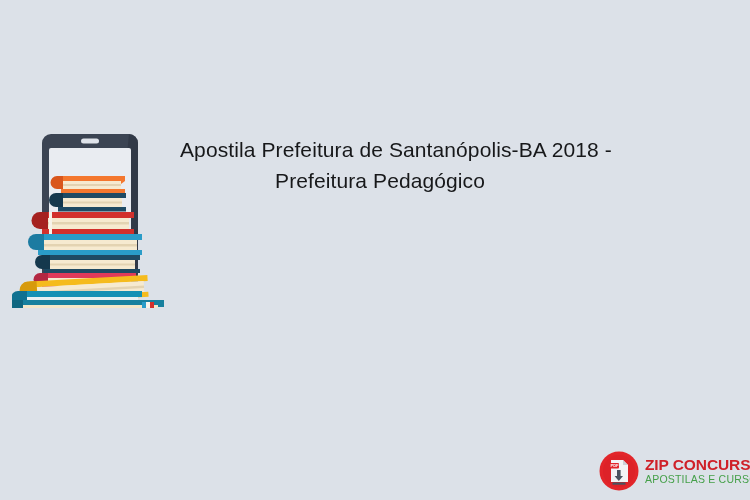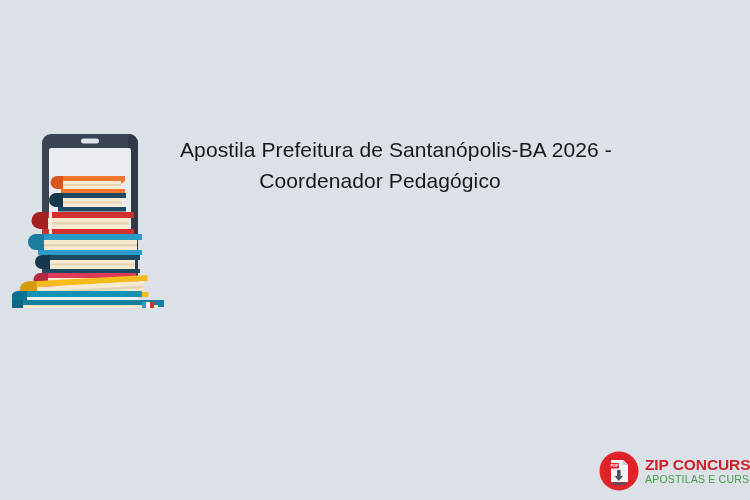--- a/index.html
+++ b/index.html
@@ -162,22 +162,22 @@
         <path d="M4 187 h148 v4 h-148 Z" fill="#17809e"></path>
 
         <rect x="130" y="174" width="4" height="14" fill="#2a9cc8"></rect>
         <rect x="134" y="174" width="4" height="14" fill="#f7f3ea"></rect>
         <rect x="138" y="174" width="4" height="14" fill="#d2302c"></rect>
       </g>
     </svg>
   </div>
 
   <div class="title-block">
-    <div class="title-line">Apostila Prefeitura de Santanópolis-BA 2026 -</div>
-    <div class="title-line">Coordenador Pedagógico</div>
+    <div class="title-line">Apostila Prefeitura de Santanópolis-BA 2018 -</div>
+    <div class="title-line">Prefeitura Pedagógico</div>
   </div>
 
   <div class="logo">
     <div class="logo-mark">
       <svg viewBox="0 0 40 40" xmlns="http://www.w3.org/2000/svg">
         <circle cx="20" cy="20" r="19.5" fill="#e2252a"></circle>
         <circle cx="20" cy="20" r="16" fill="#d71f26" opacity="0.45"></circle>
 
         <path d="M12 9 h12 l5 5 v17 h-17 Z" fill="#f3f4f6"></path>
         <path d="M24 9 l5 5 h-5 Z" fill="#cdd1d8"></path>

